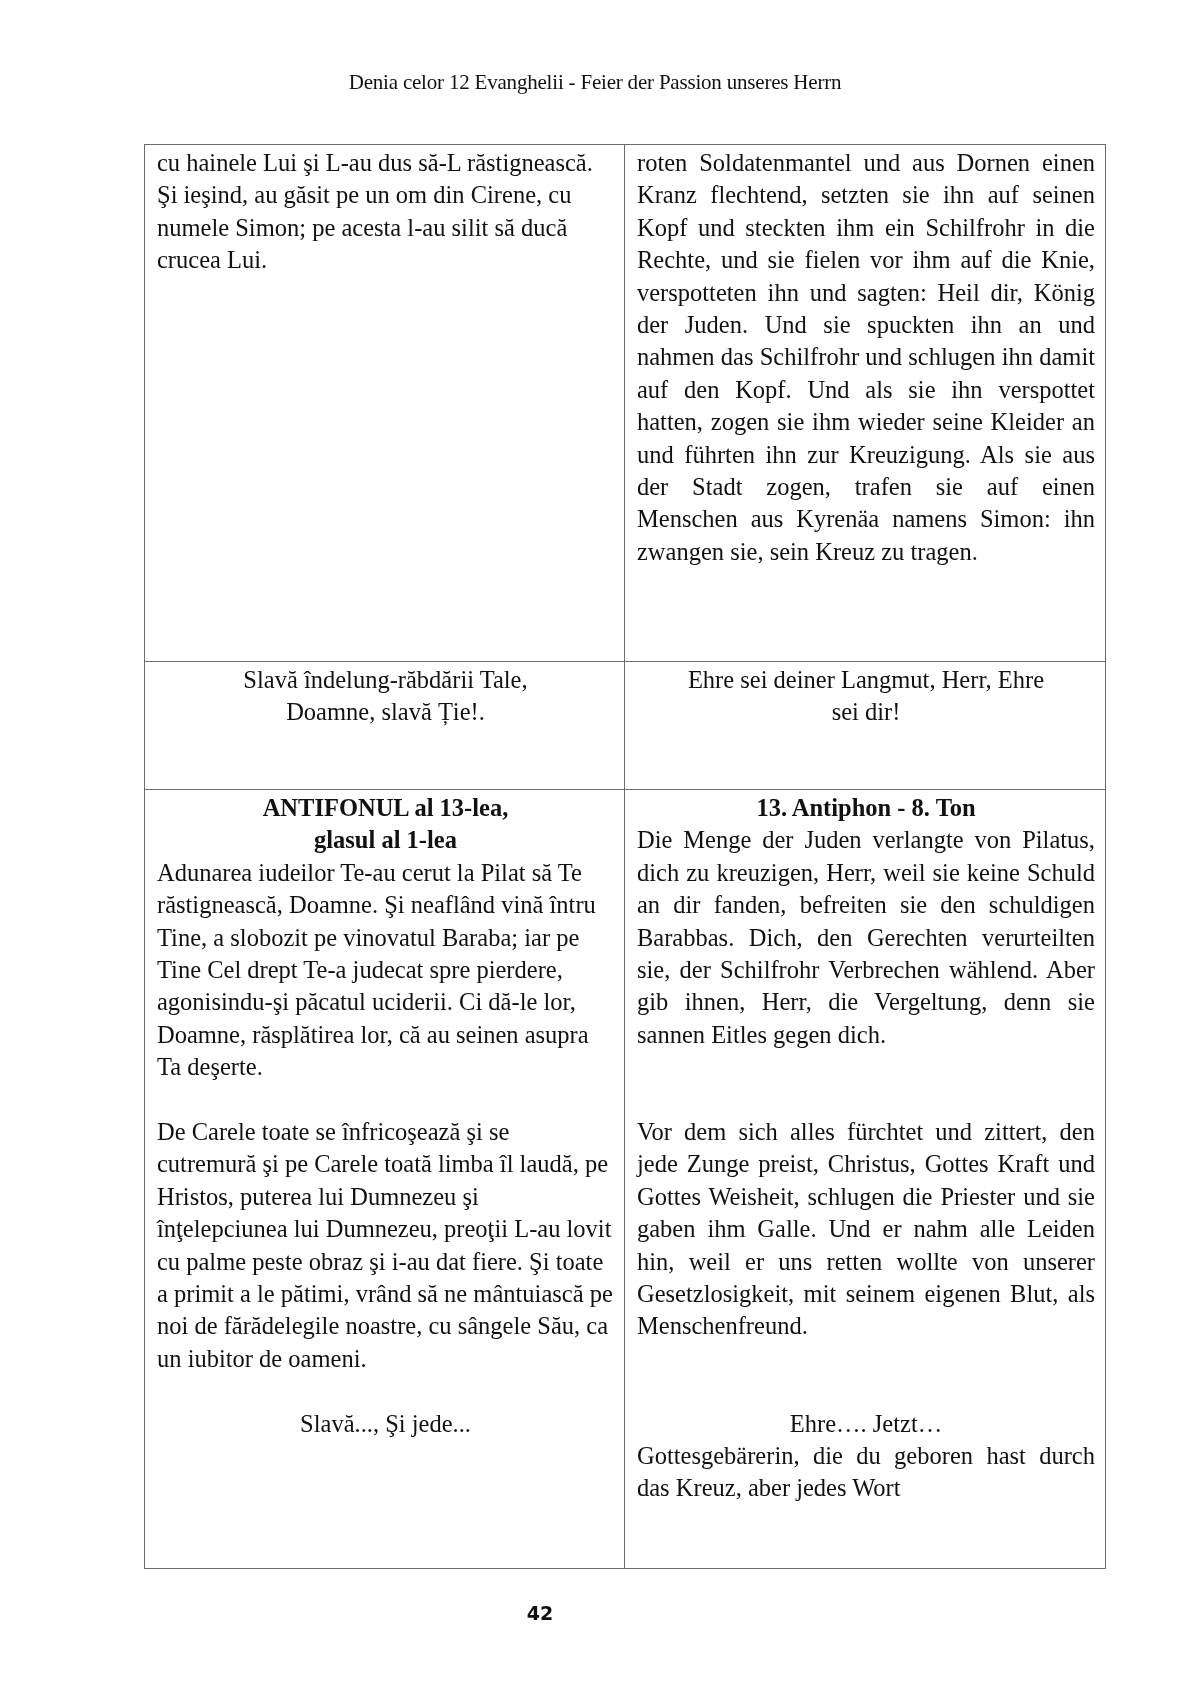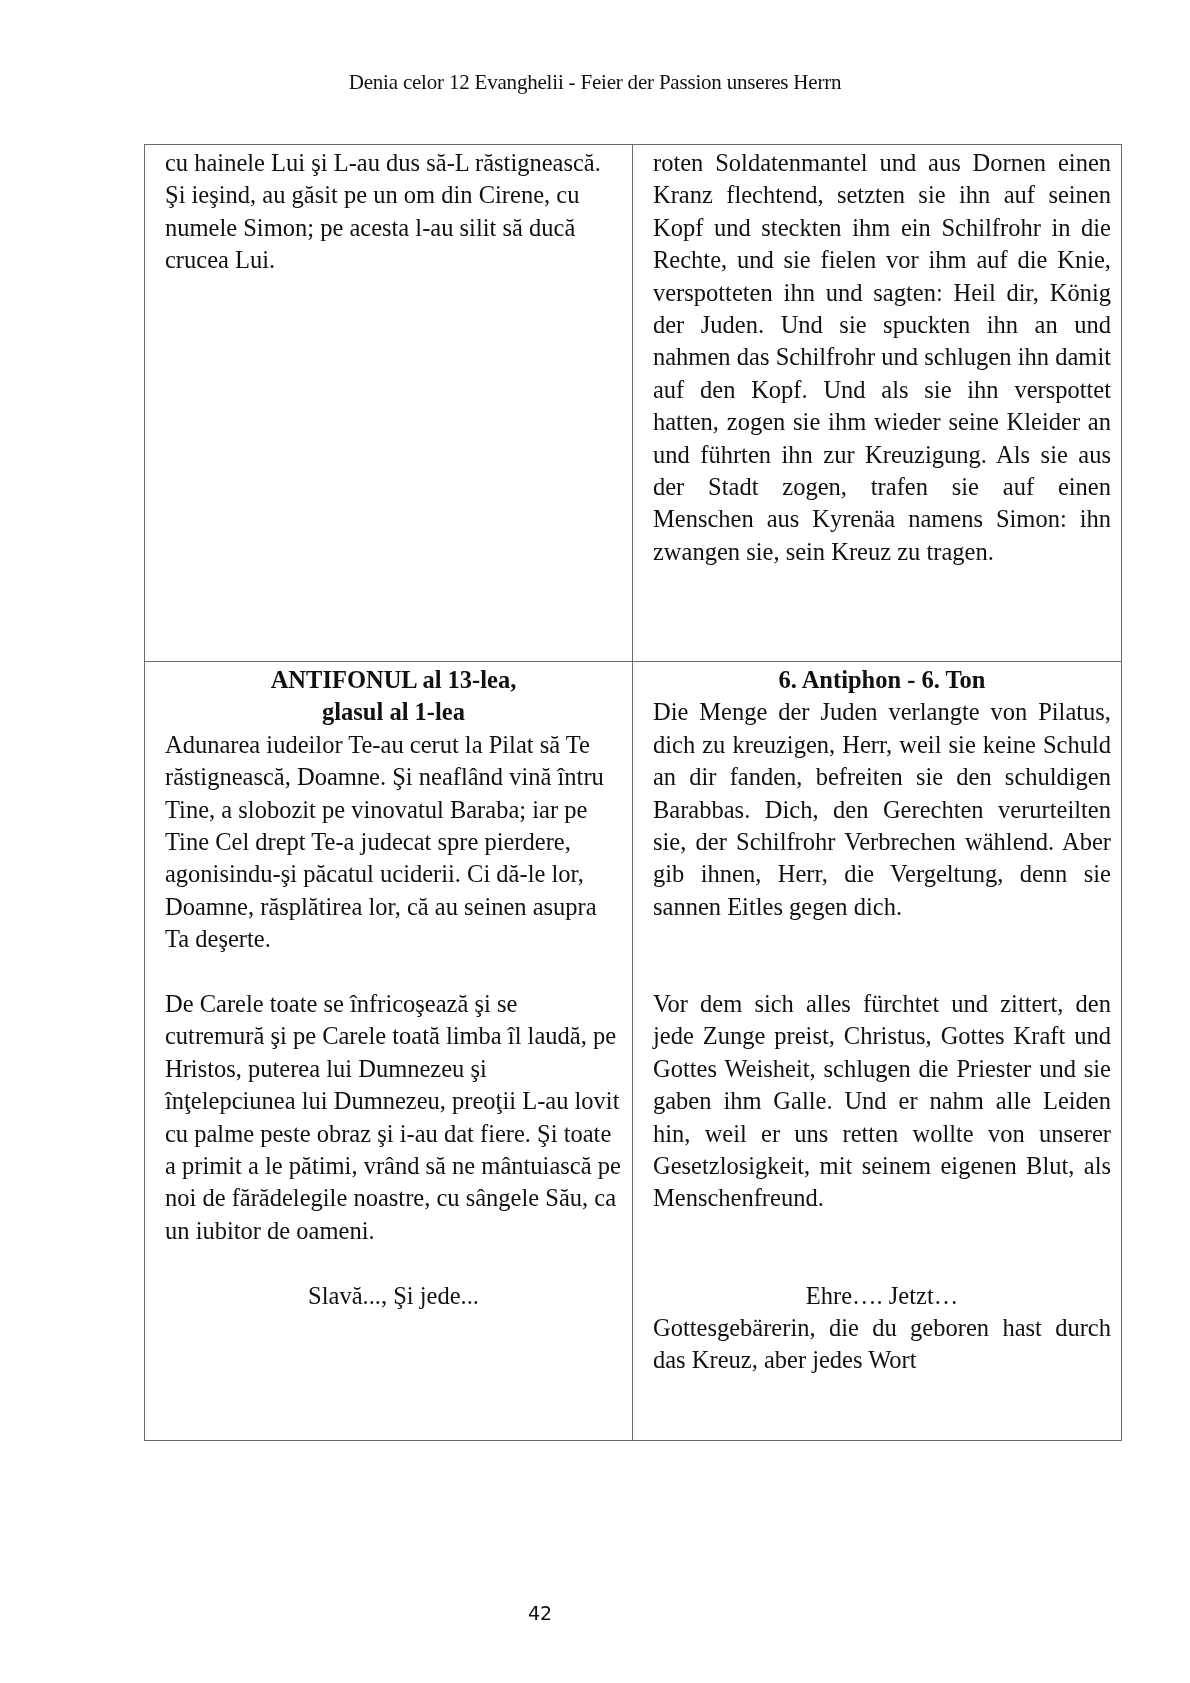--- a/index.html
+++ b/index.html
@@ -30,69 +30,80 @@
       left: 144px;
       width: 915px;
       border-collapse: collapse;
       table-layout: fixed;
     }
     table.bilingual td {
       border: 1.5px solid #6b6b6b;
       vertical-align: top;
       font-size: 24.5px;
       line-height: 32.4px;
-      padding: 2px 10px 0 20px;
+      padding: 2px 10px 0 12px;
     }
     td.col-ro { width: 457px; }
     td.col-de { width: 458px; }
     .justify { text-align: justify; text-align-last: left; }
     .center { text-align: center; }
     .bold { font-weight: bold; }
     .para { display: block; }
     .blank { display: block; height: 32.4px; }
     tr.r1 td { height: 514px; }
     tr.r2 td { height: 125px; }
     tr.r3 td { height: 776px; font-family: Liberation Serif, serif; }
     .page-number {
       position: absolute;
       top: 1602px;
       left: 0;
       width: 1080px;
       text-align: center;
       font-family: "DejaVu Sans", sans-serif;
       font-size: 19px;
+      font-weight: bold;
     }
   </style>
 </head>
 <body>
 
 <div class="running-header">Denia celor 12 Evanghelii - Feier der Passion unseres Herrn</div>
 
 <table class="bilingual">
   <tbody>
     <tr class="r1">
       <td class="col-ro">
         <span class="para">cu hainele Lui şi L-au dus să-L răstignească. Şi ieşind, au găsit pe un om din Cirene, cu numele Simon; pe acesta l-au silit să ducă crucea Lui.</span>
       </td>
       <td class="col-de justify">
         <span class="para justify">roten Soldatenmantel und aus Dornen einen Kranz flechtend, setzten sie ihn auf seinen Kopf und steckten ihm ein Schilfrohr in die Rechte, und sie fielen vor ihm auf die Knie, verspotteten ihn und sagten: Heil dir, König der Juden. Und sie spuckten ihn an und nahmen das Schilfrohr und schlugen ihn damit auf den Kopf. Und als sie ihn verspottet hatten, zogen sie ihm wieder seine Kleider an und führten ihn zur Kreuzigung. Als sie aus der Stadt zogen, trafen sie auf einen Menschen aus Kyrenäa namens Simon: ihn zwangen sie, sein Kreuz zu tragen.</span>
       </td>
     </tr>
+    <tr class="r2">
+      <td class="col-ro center">
+        <span class="para">Slavă îndelung-răbdării Tale,</span>
+        <span class="para">Doamne, slavă Ție!.</span>
+      </td>
+      <td class="col-de center">
+        <span class="para">Ehre sei deiner Langmut, Herr, Ehre</span>
+        <span class="para">sei dir!</span>
+      </td>
+    </tr>
     <tr class="r3">
       <td class="col-ro">
         <span class="para center bold">ANTIFONUL al 13-lea,</span>
         <span class="para center bold">glasul al 1-lea</span>
         <span class="para">Adunarea iudeilor Te-au cerut la Pilat să Te răstignească, Doamne. Şi neaflând vină întru Tine, a slobozit pe vinovatul Baraba; iar pe Tine Cel drept Te-a judecat spre pierdere, agonisindu-şi păcatul uciderii. Ci dă-le lor, Doamne, răsplătirea lor, că au seinen asupra Ta deşerte.</span>
         <span class="blank"></span>
         <span class="para">De Carele toate se înfricoşează şi se cutremură şi pe Carele toată limba îl laudă, pe Hristos, puterea lui Dumnezeu şi înţelepciunea lui Dumnezeu, preoţii L-au lovit cu palme peste obraz şi i-au dat fiere. Şi toate a primit a le pătimi, vrând să ne mântuiască pe noi de fărădelegile noastre, cu sângele Său, ca un iubitor de oameni.</span>
         <span class="blank"></span>
         <span class="para center">Slavă..., Şi jede...</span>
       </td>
       <td class="col-de">
-        <span class="para center bold">6. Antiphon  -  6. Ton</span>
+        <span class="para center bold">13. Antiphon  -  8. Ton</span>
         <span class="para justify">Die Menge der Juden verlangte von Pilatus, dich zu kreuzigen, Herr, weil sie keine Schuld an dir fanden, befreiten sie den schuldigen Barabbas. Dich, den Gerechten verurteilten sie, der Schilfrohr Verbrechen wählend. Aber gib ihnen, Herr, die Vergeltung, denn sie sannen Eitles gegen dich.</span>
         <span class="blank"></span>
         <span class="blank"></span>
         <span class="para justify">Vor dem sich alles fürchtet und zittert, den jede Zunge preist, Christus, Gottes Kraft und Gottes Weisheit, schlugen die Priester und sie gaben ihm Galle. Und er nahm alle Leiden hin, weil er uns retten wollte von unserer Gesetzlosigkeit, mit seinem eigenen Blut, als Menschenfreund.</span>
         <span class="blank"></span>
         <span class="blank"></span>
         <span class="para center">Ehre…. Jetzt…</span>
         <span class="para justify">Gottesgebärerin, die du geboren hast durch das Kreuz, aber jedes Wort</span>
       </td>
     </tr>

